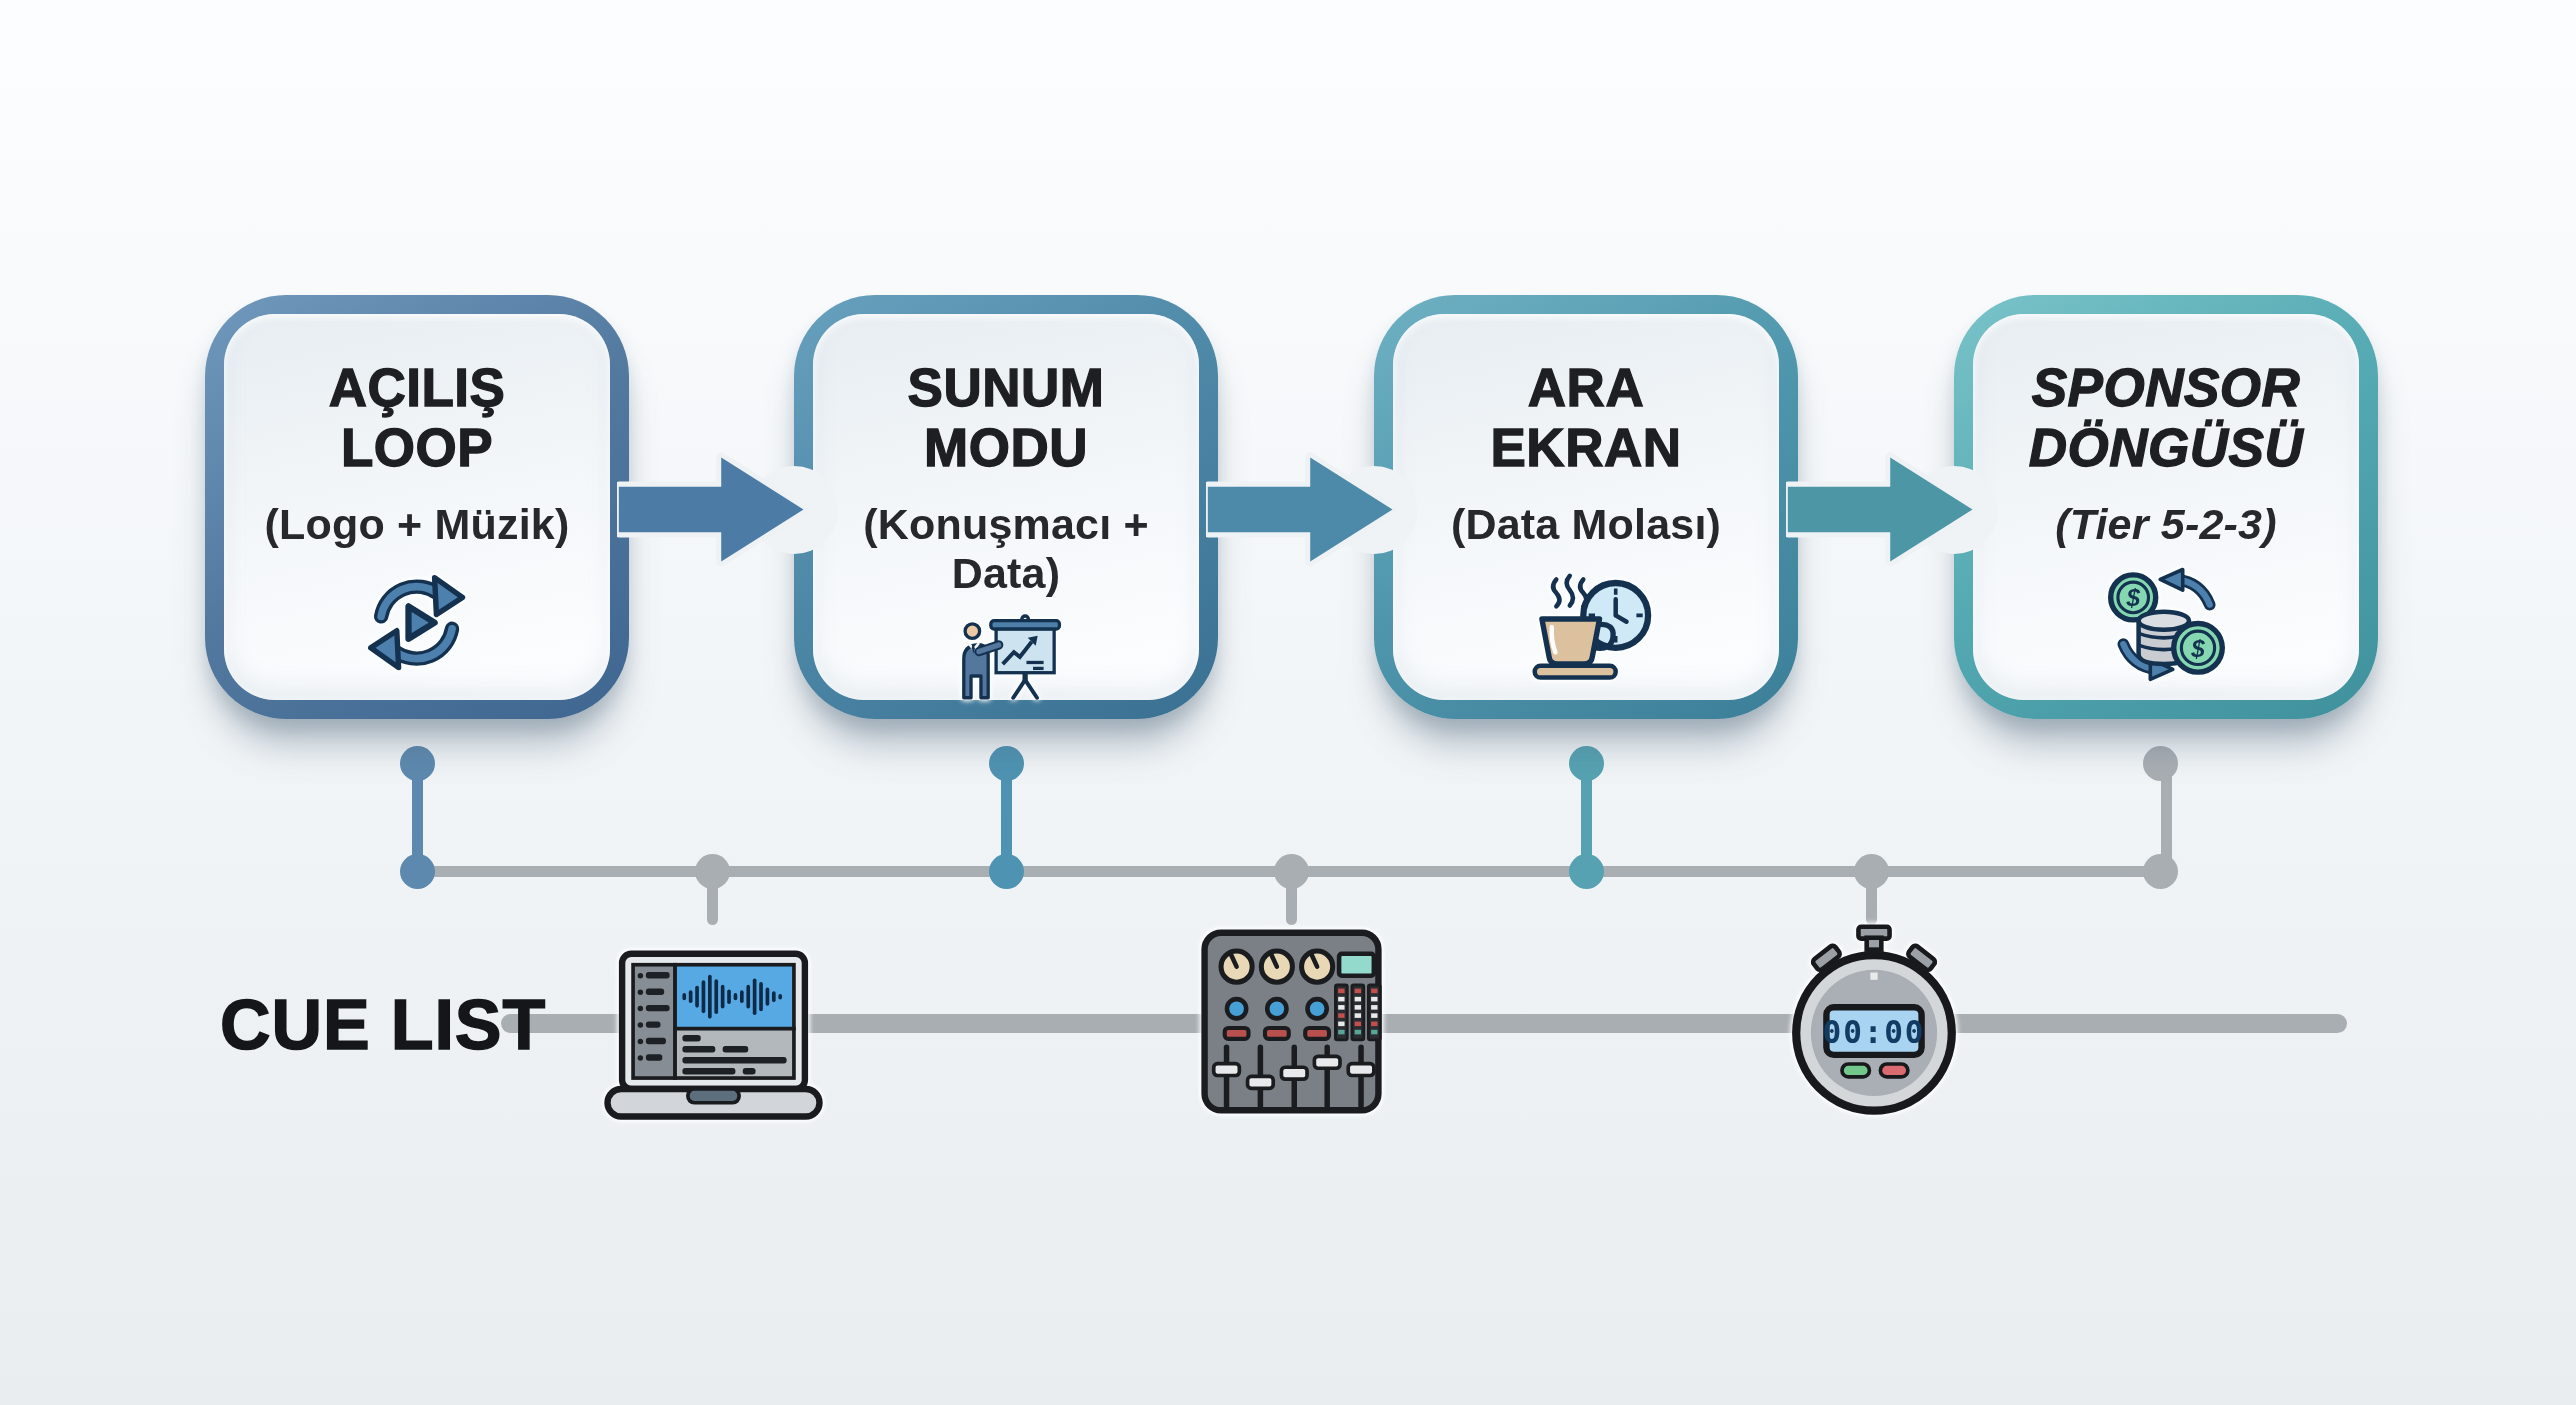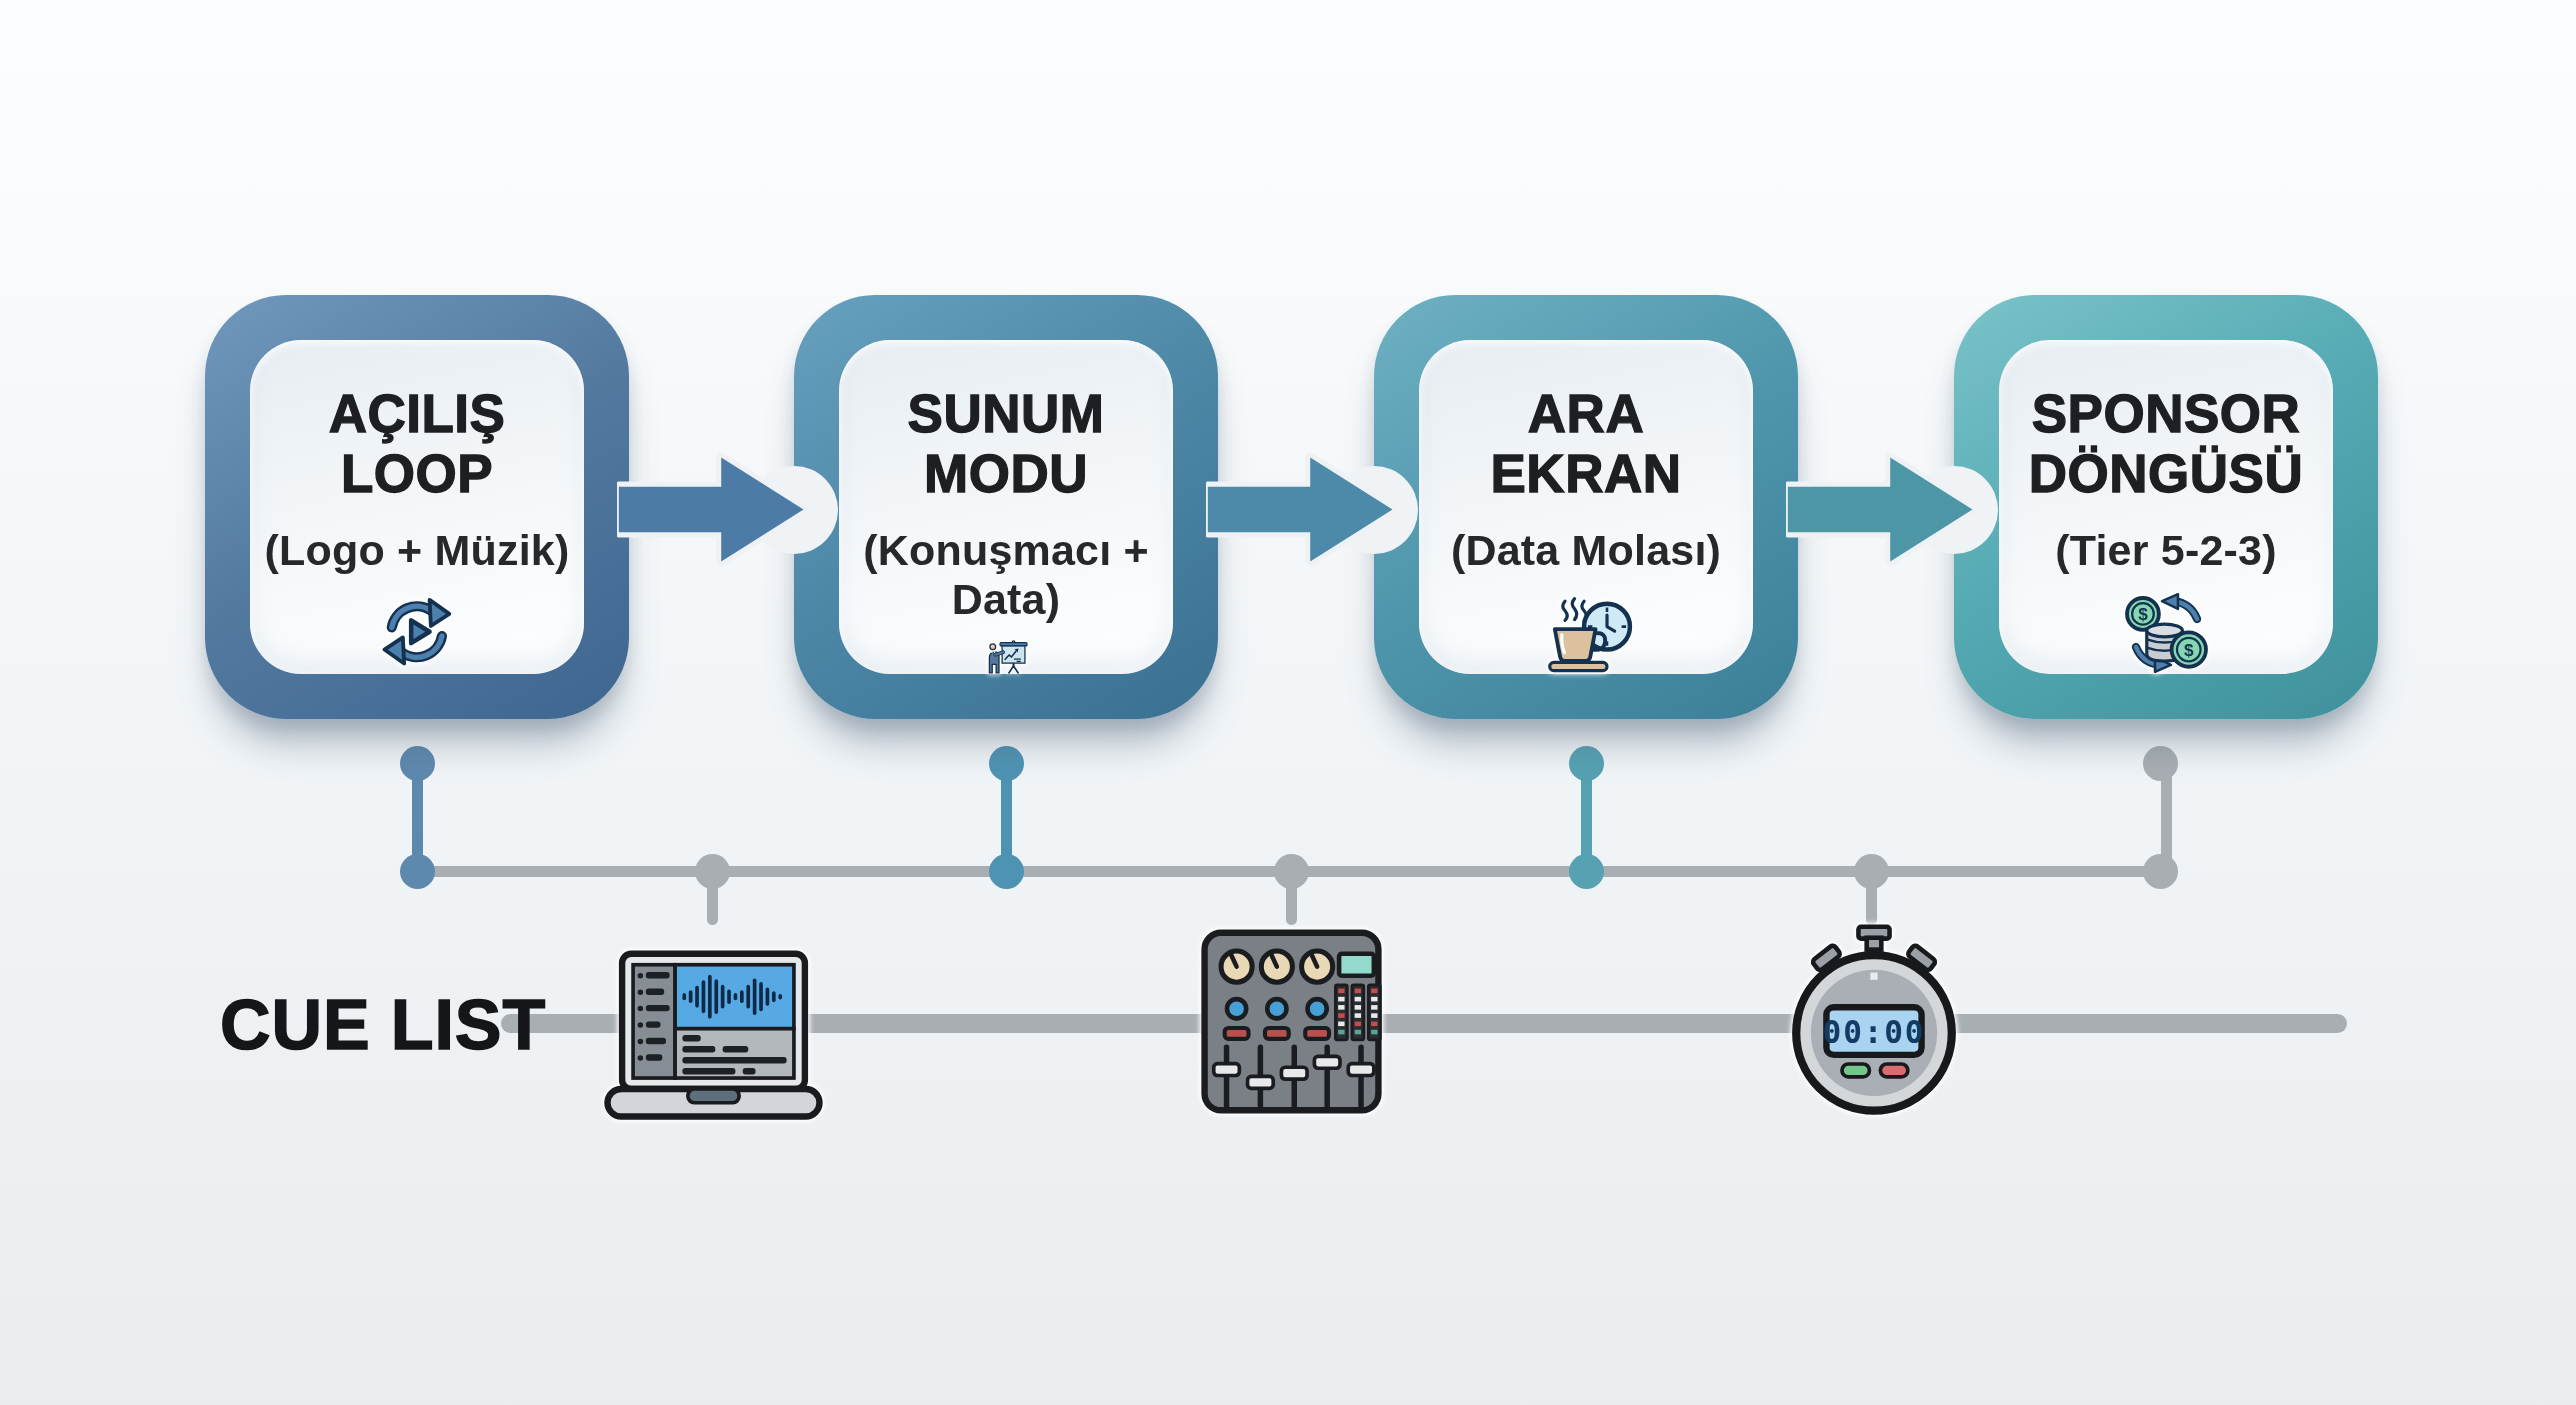--- a/index.html
+++ b/index.html
@@ -4,21 +4,21 @@
 <style>
   html,body{margin:0;padding:0;}
   body{font-family:"Liberation Sans", sans-serif;}
   .stage{
     position:relative; width:2576px; height:1405px; overflow:hidden;
     background:linear-gradient(180deg,#fcfdfe 0%,#f4f7f9 40%,#edf1f4 75%,#e9edf0 100%);
   }
   
   .step{
     position:absolute; top:295px; width:424px; height:424px;
-    border-radius:81px; padding:45px; box-sizing:border-box; z-index:1;
+    border-radius:81px; padding:19px; box-sizing:border-box; z-index:1;
     box-shadow:0 33px 38px -11px rgba(70,92,114,.42), 0 11px 14.6px rgba(70,92,114,.14);
   }
   .step.s0{background:linear-gradient(148deg,#7099bd 0%,#53799f 48%,#3e6690 100%);}
   .step.s1{background:linear-gradient(148deg,#68a1be 0%,#4d87a6 48%,#3a7092 100%);}
   .step.s2{background:linear-gradient(148deg,#6fb1c3 0%,#4f96ac 48%,#3c7e98 100%);}
   .step.s3{background:linear-gradient(148deg,#7ac3c9 0%,#54a9b2 48%,#3f909c 100%);}
   .step-card{
     width:100%; height:100%; border-radius:51px; box-sizing:border-box;
     background:linear-gradient(168deg,#e7edf2 0%,#f5f8fa 55%,#fdfeff 100%);
     box-shadow:inset 0 2.7px 9.1px rgba(255,255,255,.95), inset 0 -12.8px 22px rgba(150,172,192,.17);
@@ -149,21 +149,21 @@
         <path d="M67 12 q-7 8 0 16 q7 9 0 17" fill="none" stroke="#14324f" stroke-width="5" stroke-linecap="round"></path>
         <path d="M82 16 q-7 8 0 15 q7 8 0 15" fill="none" stroke="#14324f" stroke-width="5" stroke-linecap="round"></path>
         <path d="M99 66 Q117 65 115 80 Q113 95 95 92" fill="none" stroke="#14324f" stroke-width="6"></path>
         <path d="M36 60 L44 102 Q45 110 53 110 L83 110 Q91 110 92 102 L100 60 Z" fill="#dcc19e" stroke="#14324f" stroke-width="6" stroke-linejoin="round"></path>
         <path d="M47 69 q-1 15 4 28" fill="none" stroke="#fdfdfd" stroke-width="5" stroke-linecap="round"></path>
         <rect x="28" y="112" width="90" height="13" rx="6.5" fill="#dcc19e" stroke="#14324f" stroke-width="5"></rect>
       </svg>
     </div>
   </div>
 
-  <div class="step s3" style="left:1954px;">
+  <div class="step s3" style="left:1954px;font-style:italic;">
     <div class="step-card">
       <h2 class="step-title">
         <span>SPONSOR</span>
         <span>DÖNGÜSÜ</span>
       </h2>
       <div class="step-sub">(Tier 5-2-3)</div>
       <svg class="step-icon halo" width="137" height="117" viewBox="0 0 150 130">
         <path d="M86 16 Q113 19 123 44" fill="none" stroke="#14324f" stroke-width="13" stroke-linecap="round"></path>
         <path d="M86 16 Q113 19 123 44" fill="none" stroke="#4d80ad" stroke-width="7" stroke-linecap="round"></path>
         <polygon points="93,5 68,16 93,28" fill="#4d80ad" stroke="#14324f" stroke-width="4" stroke-linejoin="round"></polygon>

